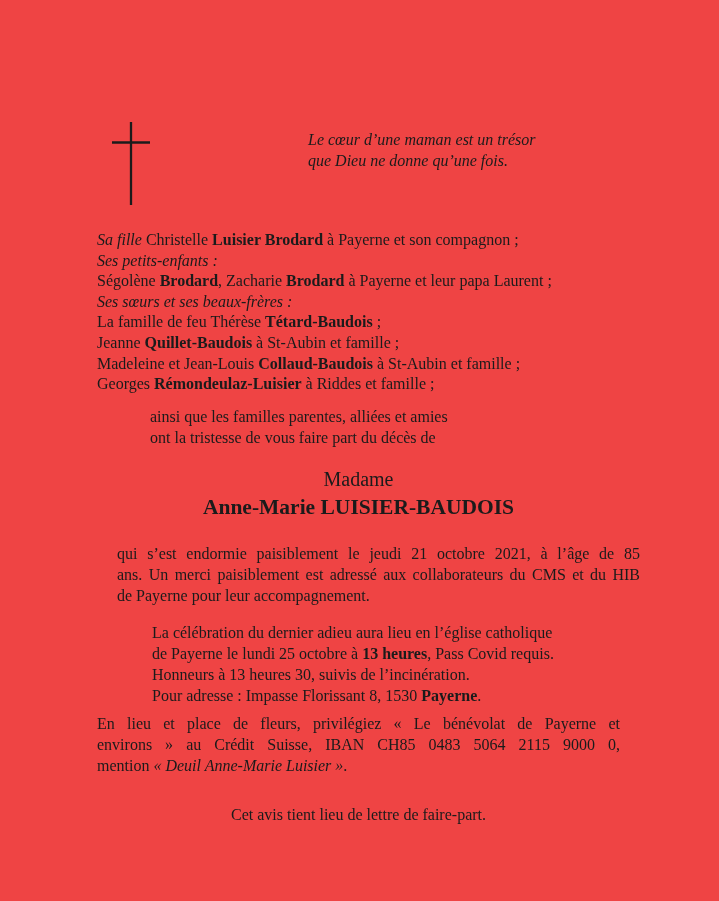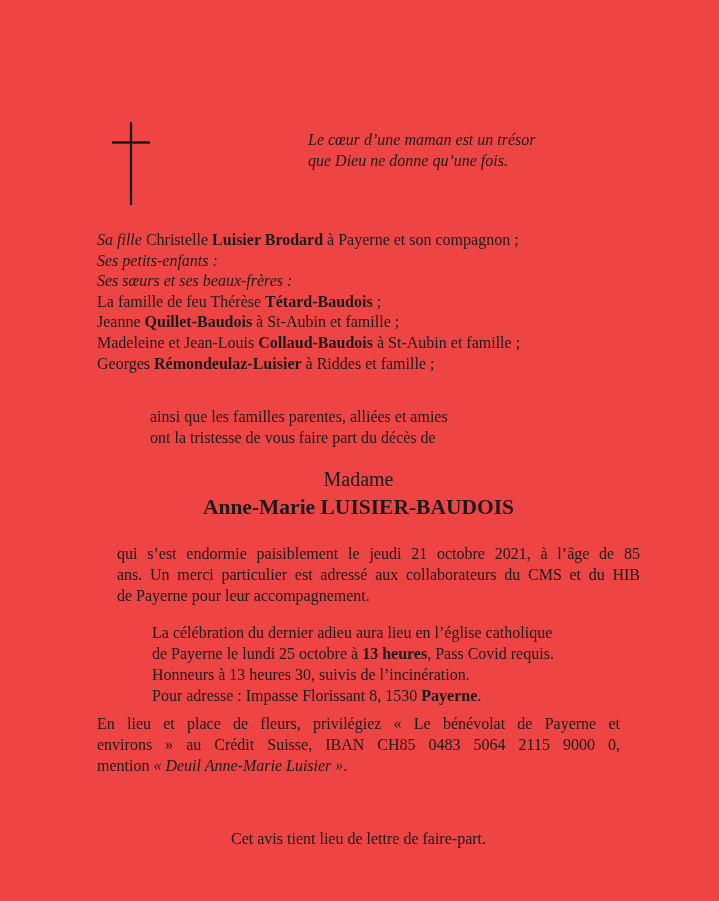--- a/index.html
+++ b/index.html
@@ -29,21 +29,21 @@
     line-height: 21px;
   }
   .cross-wrap { position: absolute; left: 112px; top: 121px; width: 38px; height: 85px; }
   .family-block { left: 97px; top: 230px; width: 523px; }
   .announcement-block { left: 150px; top: 406px; width: 470px; }
   .title-block { left: 97px; top: 467px; width: 523px; text-align: center; font-weight: normal; font-size: 20px; line-height: 24px; }
   .name-block  { left: 97px; top: 494px; width: 523px; text-align: center; font-weight: bold; font-size: 21.5px; line-height: 26px; }
   .obituary-block { left: 97px; top: 543px; width: 523px; margin-left: 20px; }
   .ceremony-block { left: 152px; top: 622px; width: 470px; }
   .donation-block { left: 97px; top: 713px; width: 523px; }
-  .closing-block  { left: 97px; top: 828px; width: 523px; text-align: center; }
+  .closing-block  { left: 97px; top: 804px; width: 523px; text-align: center; }
 </style>
 </head>
 <body>
 
 <div class="page">
 
   <div class="cross-wrap">
     <svg width="38" height="85" viewBox="0 0 38 85" aria-hidden="true">
       <line x1="19" y1="1" x2="19" y2="84" stroke="#1b1b1b" stroke-width="2.3"></line>
       <line x1="0" y1="21.5" x2="38" y2="21.5" stroke="#1b1b1b" stroke-width="2.3"></line>
@@ -51,38 +51,39 @@
   </div>
 
   <div class="block epigraph">
     <div class="line">Le cœur d’une maman est un trésor</div>
     <div class="line">que Dieu ne donne qu’une fois.</div>
   </div>
 
   <div class="block family family-block">
       <div class="line"><span class="i">Sa fille </span><span>Christelle </span><span class="b">Luisier Brodard</span><span> à Payerne et son compagnon ;</span></div>
       <div class="line"><span class="i">Ses petits-enfants :</span></div>
+      <div class="line"><span>Ségolène </span><span class="b">Brodard</span><span>, Zacharie </span><span class="b">Brodard</span><span> à Payerne et leur papa Laurent ;</span></div>
       <div class="line"><span class="i">Ses sœurs et ses beaux-frères :</span></div>
       <div class="line"><span>La famille de feu Thérèse </span><span class="b">Tétard-Baudois</span><span> ;</span></div>
       <div class="line"><span>Jeanne </span><span class="b">Quillet-Baudois</span><span> à St-Aubin et famille ;</span></div>
       <div class="line"><span>Madeleine et Jean-Louis </span><span class="b">Collaud-Baudois</span><span> à St-Aubin et famille ;</span></div>
       <div class="line"><span>Georges </span><span class="b">Rémondeulaz-Luisier</span><span> à Riddes et famille ;</span></div>
     </div>
 
   <div class="block announcement-block">
     <div class="line">ainsi que les familles parentes, alliées et amies</div>
     <div class="line">ont la tristesse de vous faire part du décès de</div>
   </div>
 
   <div class="block title-block">Madame</div>
   <div class="block name-block">Anne-Marie LUISIER-BAUDOIS</div>
 
   <div class="block obituary-block">
       <div class="line just"><span>qui s’est endormie paisiblement le jeudi 21 octobre 2021, à l’âge de 85</span></div>
-      <div class="line just"><span>ans. Un merci particulier est adressé aux collaborateurs du CMS et du HIB</span></div>
+      <div class="line just"><span>ans. Un merci paisiblement est adressé aux collaborateurs du CMS et du HIB</span></div>
       <div class="line"><span>de Payerne pour leur accompagnement.</span></div>
     </div>
 
   <div class="block ceremony-block">
       <div class="line"><span>La célébration du dernier adieu aura lieu en l’église catholique</span></div>
       <div class="line"><span>de Payerne le lundi 25 octobre à </span><span class="b">13 heures</span><span>, Pass Covid requis.</span></div>
       <div class="line"><span>Honneurs à 13 heures 30, suivis de l’incinération.</span></div>
       <div class="line"><span>Pour adresse : Impasse Florissant 8, 1530 </span><span class="b">Payerne</span><span>.</span></div>
     </div>
 

